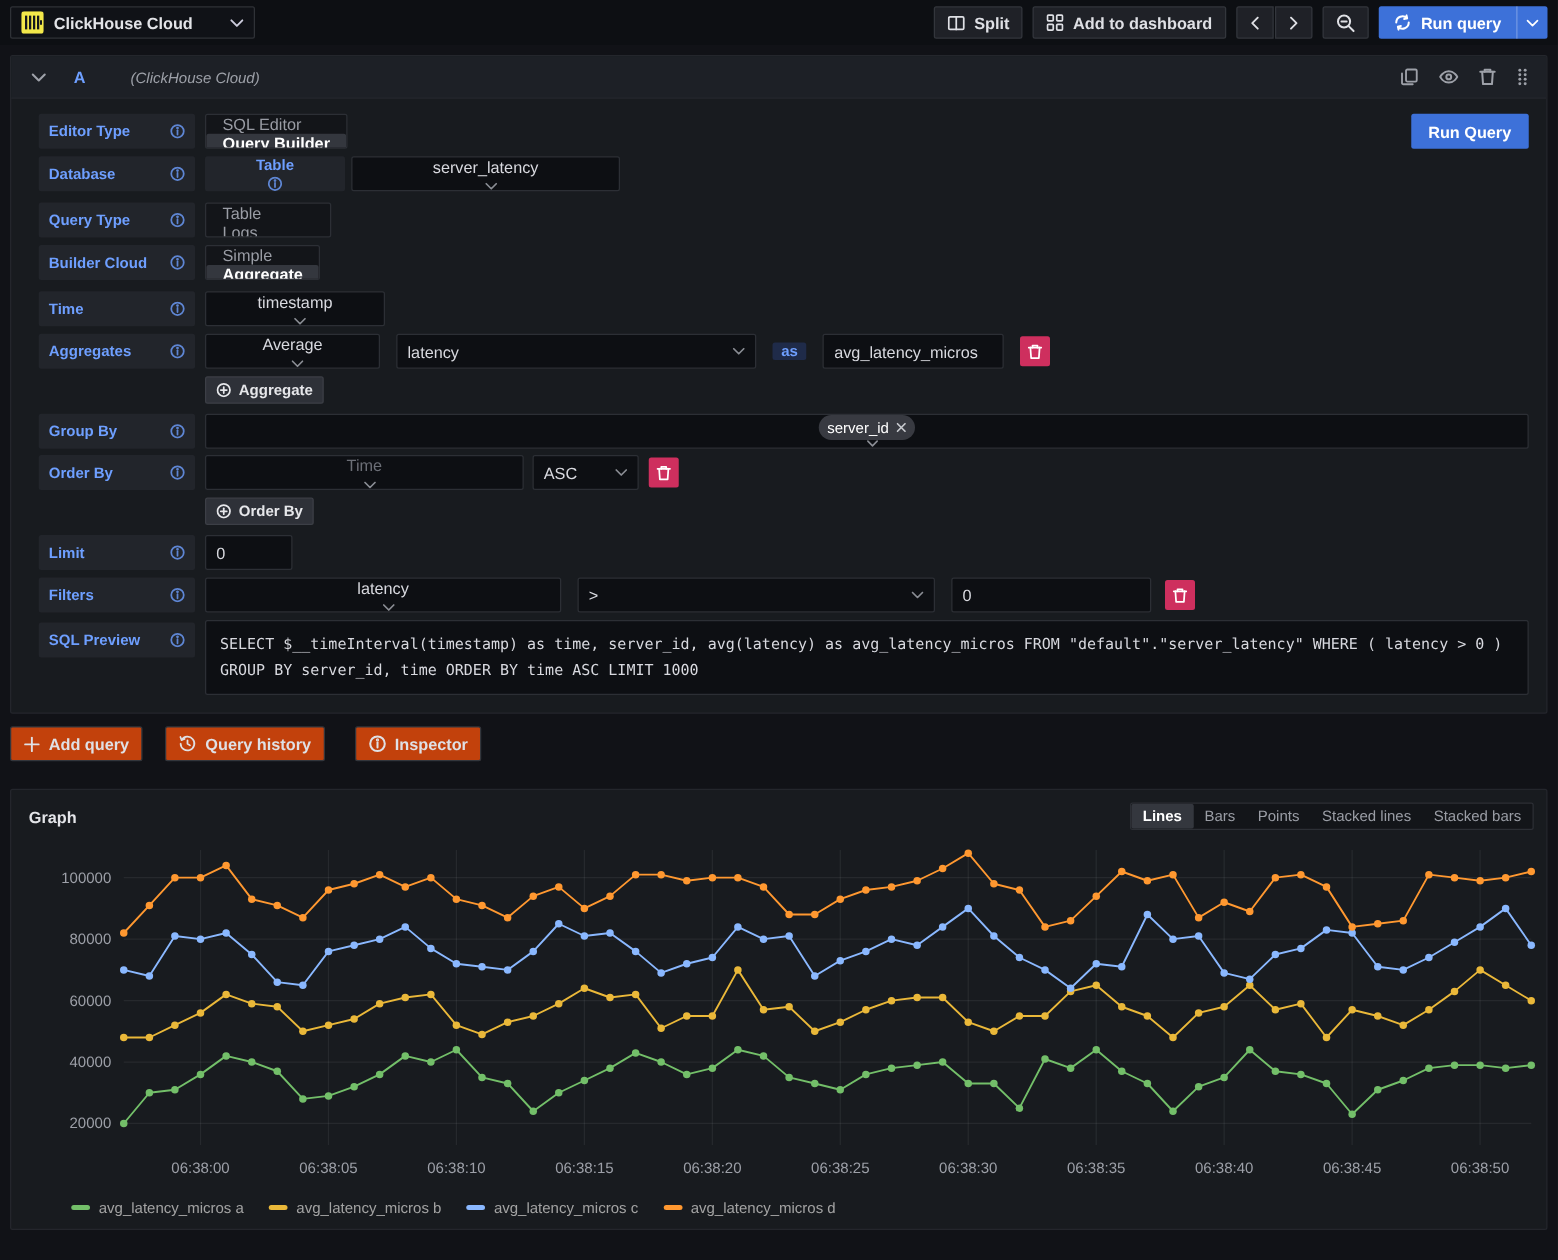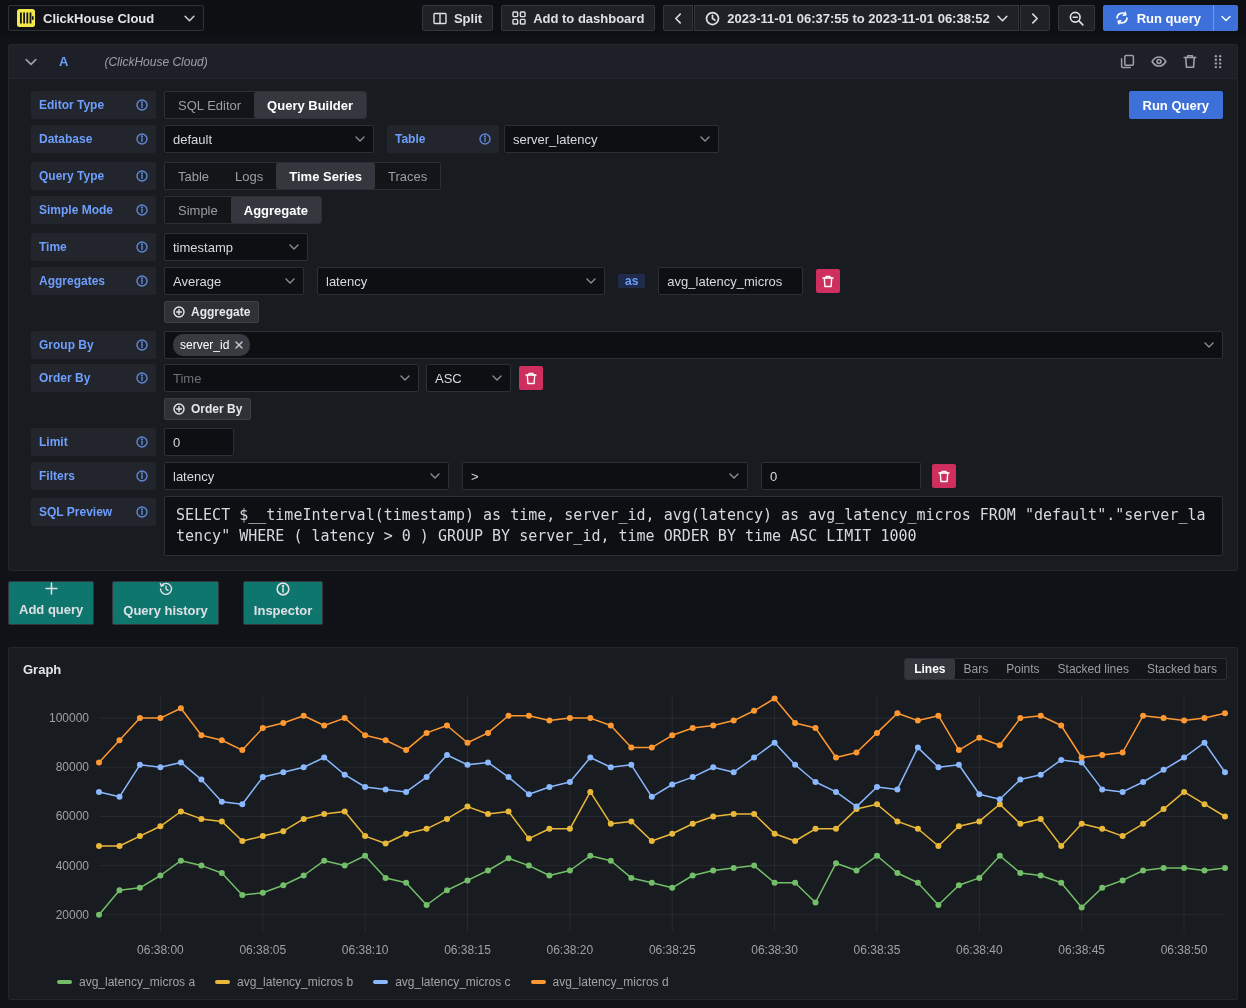--- a/index.html
+++ b/index.html
@@ -26,46 +26,46 @@
   .btn-primary .caret-part { padding:0 7px; border-left:1px solid rgba(255,255,255,.28); height:100%; display:inline-flex; align-items:center; }
 
   
   .qpanel { margin:8px; background:#181b1f; border:1px solid #24262c; border-radius:2px; }
   .qheader { height:34px; display:flex; align-items:center; gap:14px; padding:0 14px 0 16px; background:#1d2026; border-bottom:1px solid #24262c; }
   .qheader .refid { color:#6e9fff; font-weight:700; font-size:13px; margin-left:8px; }
   .qheader .dshint { color:#9da0a8; font-style:italic; font-size:12px; margin-left:22px; flex:1; }
   .qheader .hicons { display:flex; align-items:center; gap:16px; color:#9da0a8; }
   .qbody { padding:12px 14px 14px 22px; position:relative; }
   .row { display:flex; align-items:center; margin-bottom:6px; }
-  .row > .lbl + * { margin-left:8px; }
+  .row > .lbl + * { margin-left:8px;flex-direction:column; }
   .row > * + * { margin-left:13px; }
   .subrow { padding-left:133px; margin-bottom:8px; }
   .lbl { width:125px; height:28px; background:#22252b; border-radius:2px; display:flex; align-items:center; justify-content:space-between; padding:0 8px; color:#6e9fff; font-size:12px; font-weight:600; flex:none; }
   .lbl .info { color:rgba(110,159,255,.8); }
   .radio-group { display:inline-flex; align-items:stretch; height:28px; background:#131519; border:1px solid #2c2f35; border-radius:2px; overflow:hidden; }
   .radio-group .opt { display:flex; align-items:center; padding:0 13px; color:#9a9da5; font-size:13px; font-weight:500; cursor:pointer; white-space:nowrap; }
   .radio-group .opt.sel { background:#34373e; color:#fff; font-weight:700; border-radius:2px; }
   .field { height:28px; background:#0d0f13; border:1px solid #2c2f35; border-radius:2px; display:inline-flex; align-items:center; padding:0 8px; color:#d8d9df; font-size:13px; }
   .select { justify-content:space-between; cursor:pointer; }
   .select .caret { color:#8a8d94; margin-left:8px; }
   .placeholder { color:#6c6f77; }
   .as-chip { height:14px; padding:0 7px; background:#1f2b49; border-radius:2px; color:#6e9fff; font-size:12px; font-weight:700; display:inline-flex; align-items:center; }
   .btn-danger { width:24px; height:24px; background:#ce2f5e; border:none; border-radius:2px; color:#fff; display:inline-flex; align-items:center; justify-content:center; cursor:pointer; }
   .btn-add { display:inline-flex; align-items:center; gap:6px; height:22px; padding:0 8px; background:#2e3138; border:1px solid #3c3f46; border-radius:2px; color:#e6e7ea; font-size:12px; font-weight:600; cursor:pointer; }
   .tag { display:inline-flex; align-items:center; gap:6px; height:22px; padding:0 7px; background:#383a41; border-radius:10px; color:#fff; font-size:12px; cursor:default; }
   .tag .x { color:#c6c8cd; cursor:pointer; }
   .grow { flex:1; }
-  .sqlbox { flex:1; background:#0d0f13; border:1px solid #2c2f35; border-radius:2px; padding:8px 11px; font-family:"DejaVu Sans Mono", monospace; font-size:15px; line-height:21px; color:#d8d9df; word-break:break-all; }
+  .sqlbox { flex:1; background:#0d0f13; border:1px solid #2c2f35; border-radius:2px; padding:8px 11px; font-family:"DejaVu Sans Mono", monospace; font-size:12px; line-height:21px; color:#d8d9df; word-break:break-all; }
   .row.sql { align-items:flex-start; }
   .row.sql .lbl { margin-top:2px; }
   .run-query2 { position:absolute; top:12px; right:14px; height:28px; padding:0 14px; background:#3d71d9; color:#fff; border:none; border-radius:2px; font-weight:700; font-size:13px; cursor:pointer; }
 
   
   .footer-btns { display:flex; gap:12px; margin:10px 8px 0 8px; }
-  .footer-btns .btn-sec { height:44px; background:#0f766e;flex-direction:column; }
+  .footer-btns .btn-sec { height:28px; background:#c2410c; }
 
   
   .gpanel { margin:22px 8px 0 8px; background:#181b1f; border:1px solid #24262c; border-radius:2px; padding:8px 6px 8px 6px; }
   .ghead { display:flex; align-items:center; justify-content:space-between; padding:2px 4px 4px 8px; }
   .ghead .title { font-size:13px; font-weight:600; color:#e3e4e8; }
   .ghead .radio-group { height:22px; }
   .ghead .radio-group .opt { padding:0 9px; font-size:12px; }
   .ghead .radio-group .opt.sel { font-weight:700; }
   svg.chart text.tick { fill:#9da0a8; font-family:"Liberation Sans",sans-serif; font-size:12px; }
   .legend { display:flex; align-items:center; gap:20px; padding:2px 0 2px 42px; }
@@ -107,30 +107,20 @@
           <rect x="1" y="8.4" width="4.6" height="4.6" rx="0.8"></rect>
           <rect x="8.4" y="8.4" width="4.6" height="4.6" rx="0.8"></rect>
         </svg>
       <span>Add to dashboard</span>
     </button>
 
     <div class="tp-group">
       <button class="btn-sec">
         <svg class="ic" width="8" height="11" viewBox="0 0 6 10">
             <path d="M5 1L1 5l4 4"></path>
-          </svg>
-      </button>
-      <button class="btn-sec">
-        <svg class="ic" width="15" height="15" viewBox="0 0 12 12">
-            <circle cx="6" cy="6" r="4.8"></circle>
-            <path d="M6 3.4V6l1.9 1.2"></path>
-          </svg>
-        <span>2023-11-01 06:37:55 to 2023-11-01 06:38:52</span>
-        <svg class="ic" width="11" height="7" viewBox="0 0 10 6">
-            <path d="M1 1l4 4 4-4"></path>
           </svg>
       </button>
       <button class="btn-sec">
         <svg class="ic" width="8" height="11" viewBox="0 0 6 10">
             <path d="M1 1l4 4-4 4"></path>
           </svg>
       </button>
     </div>
 
     <button class="btn-sec">
@@ -213,26 +203,20 @@
 
     <div class="row" style="margin-bottom:9px">
       <span class="lbl">
         <span>Database</span>
         <svg class="ic info" width="12" height="12" viewBox="0 0 12 12">
             <circle cx="6" cy="6" r="5"></circle>
             <line x1="6" y1="5.2" x2="6" y2="8.6"></line>
             <circle cx="6" cy="3.4" r="0.4" style="fill:currentColor"></circle>
           </svg>
       </span>
-      <div class="field select" style="width:210px">
-        <span>default</span>
-        <svg class="ic caret" width="10" height="6" viewBox="0 0 10 6">
-            <path d="M1 1l4 4 4-4"></path>
-          </svg>
-      </div>
       <span class="lbl" style="width:112px">
         <span>Table</span>
         <svg class="ic info" width="12" height="12" viewBox="0 0 12 12">
             <circle cx="6" cy="6" r="5"></circle>
             <line x1="6" y1="5.2" x2="6" y2="8.6"></line>
             <circle cx="6" cy="3.4" r="0.4" style="fill:currentColor"></circle>
           </svg>
       </span>
       <div class="field select" style="width:215px;margin-left:5px">
         <span>server_latency</span>
@@ -254,21 +238,21 @@
       <div class="radio-group">
         <span class="opt">Table</span>
         <span class="opt">Logs</span>
         <span class="opt sel">Time Series</span>
         <span class="opt">Traces</span>
       </div>
     </div>
 
     <div class="row" style="margin-bottom:9px">
       <span class="lbl">
-        <span>Simple Mode</span>
+        <span>Builder Cloud</span>
         <svg class="ic info" width="12" height="12" viewBox="0 0 12 12">
             <circle cx="6" cy="6" r="5"></circle>
             <line x1="6" y1="5.2" x2="6" y2="8.6"></line>
             <circle cx="6" cy="3.4" r="0.4" style="fill:currentColor"></circle>
           </svg>
       </span>
       <div class="radio-group">
         <span class="opt">Simple</span>
         <span class="opt sel">Aggregate</span>
       </div>

